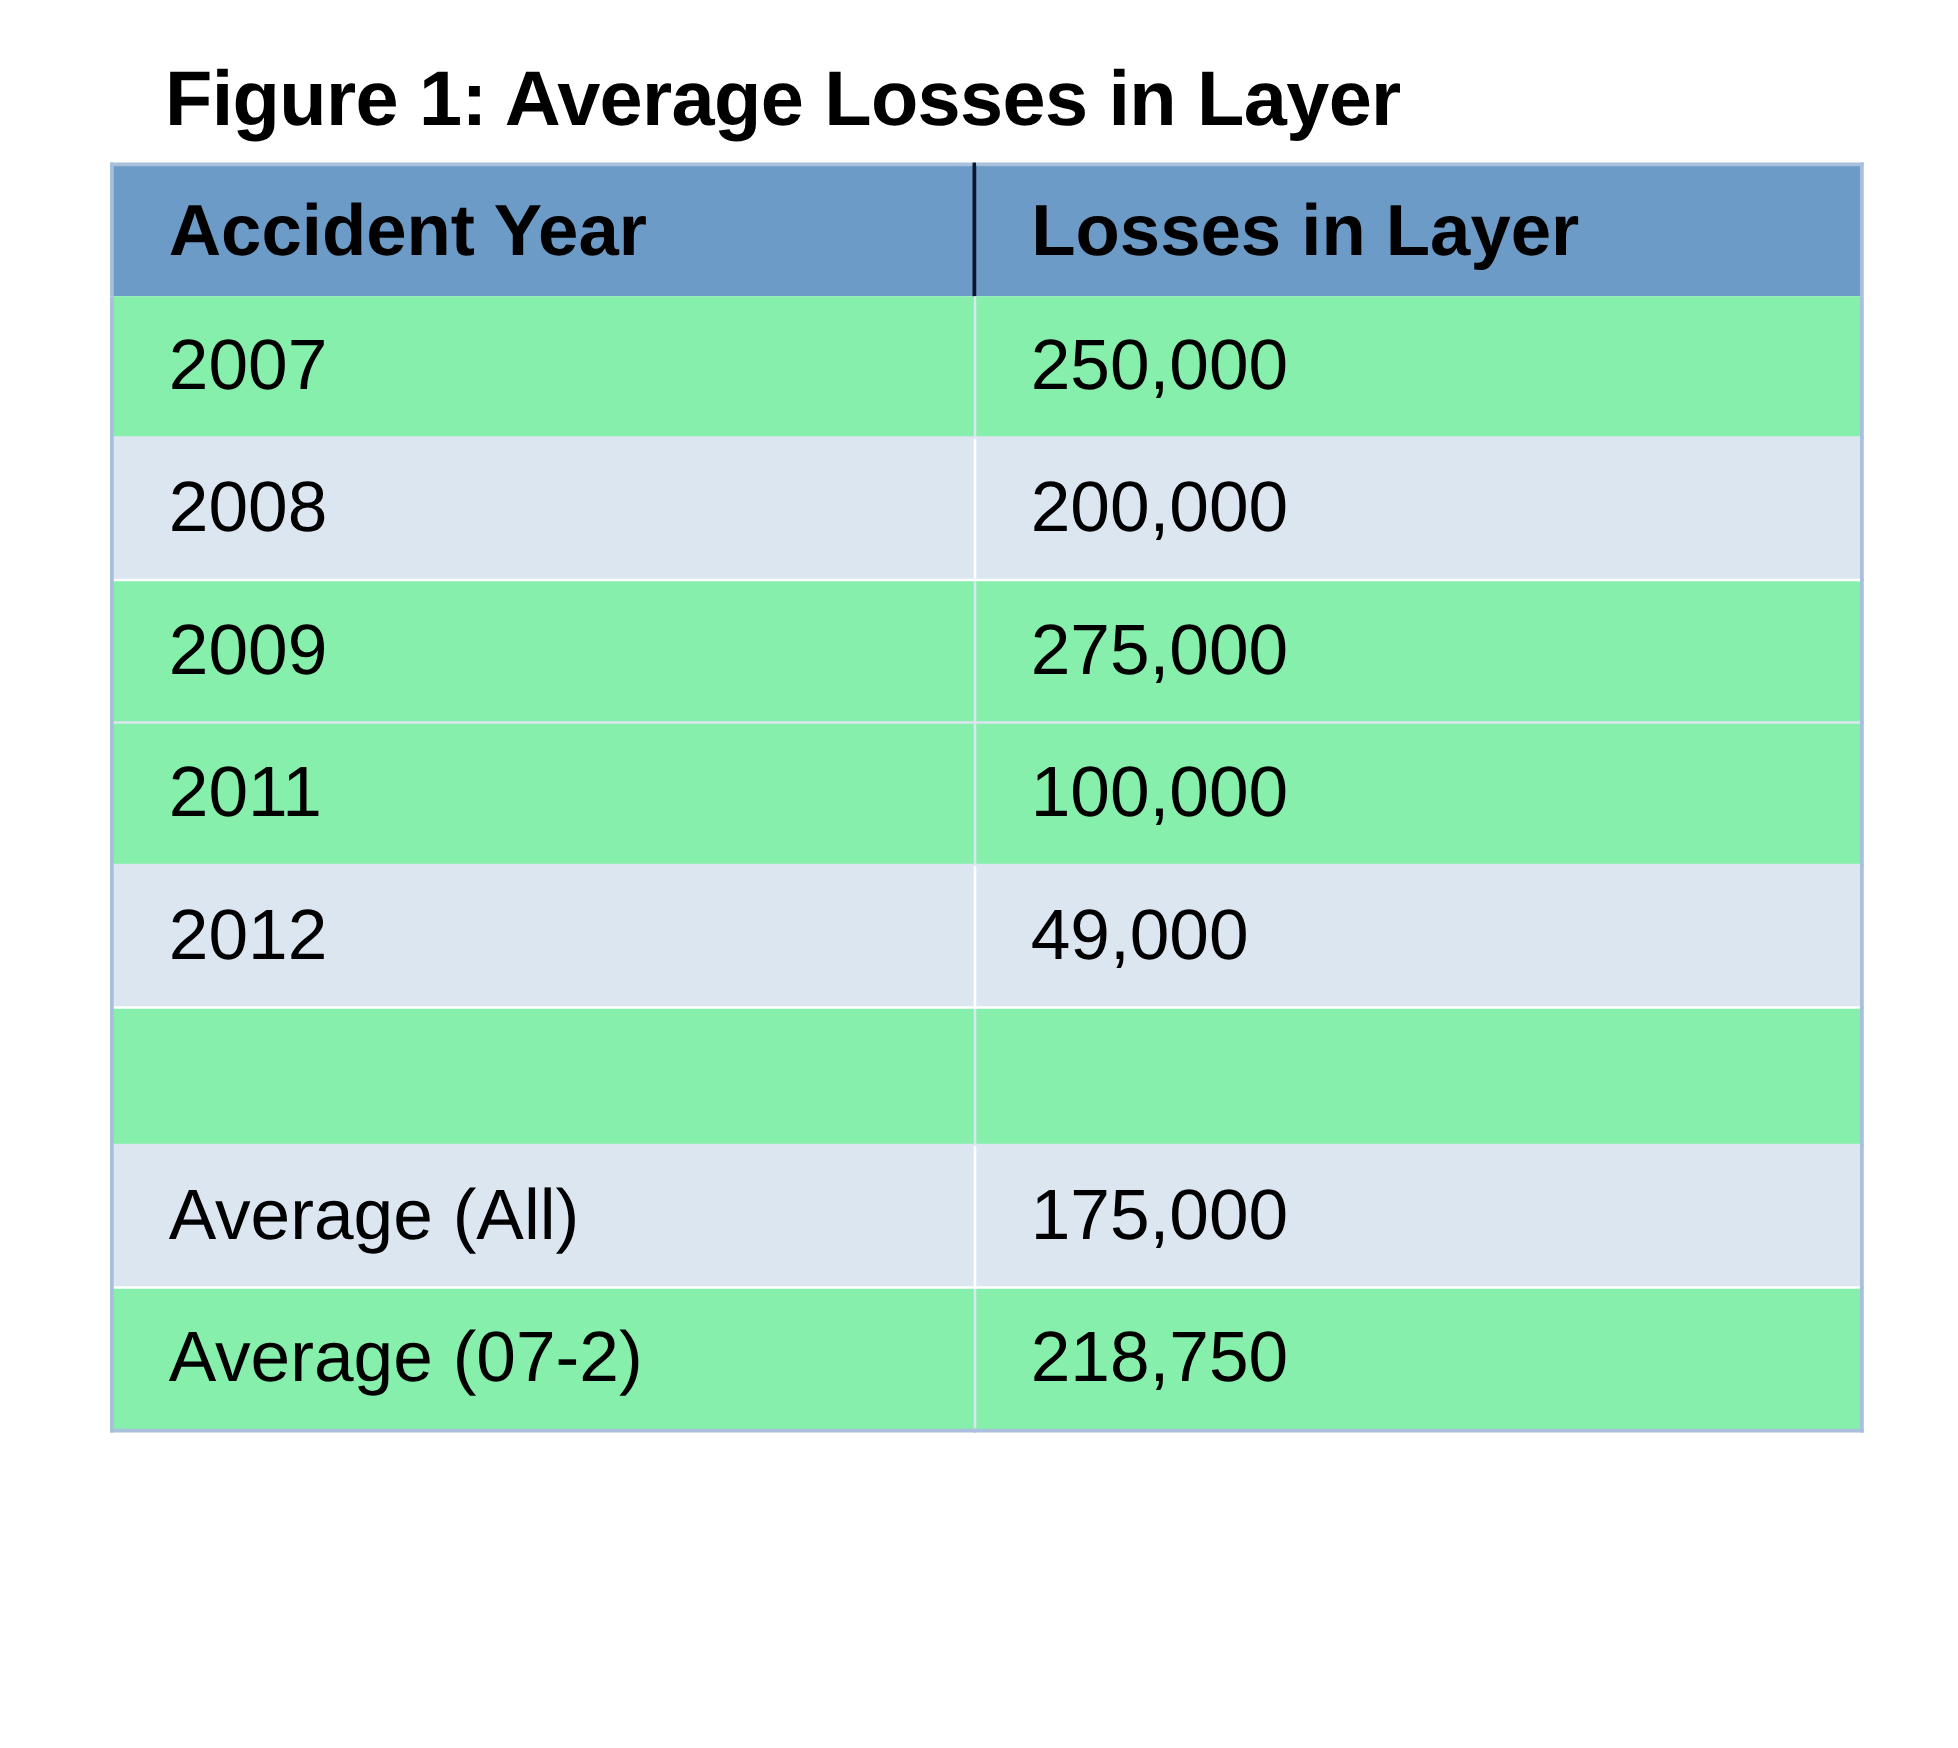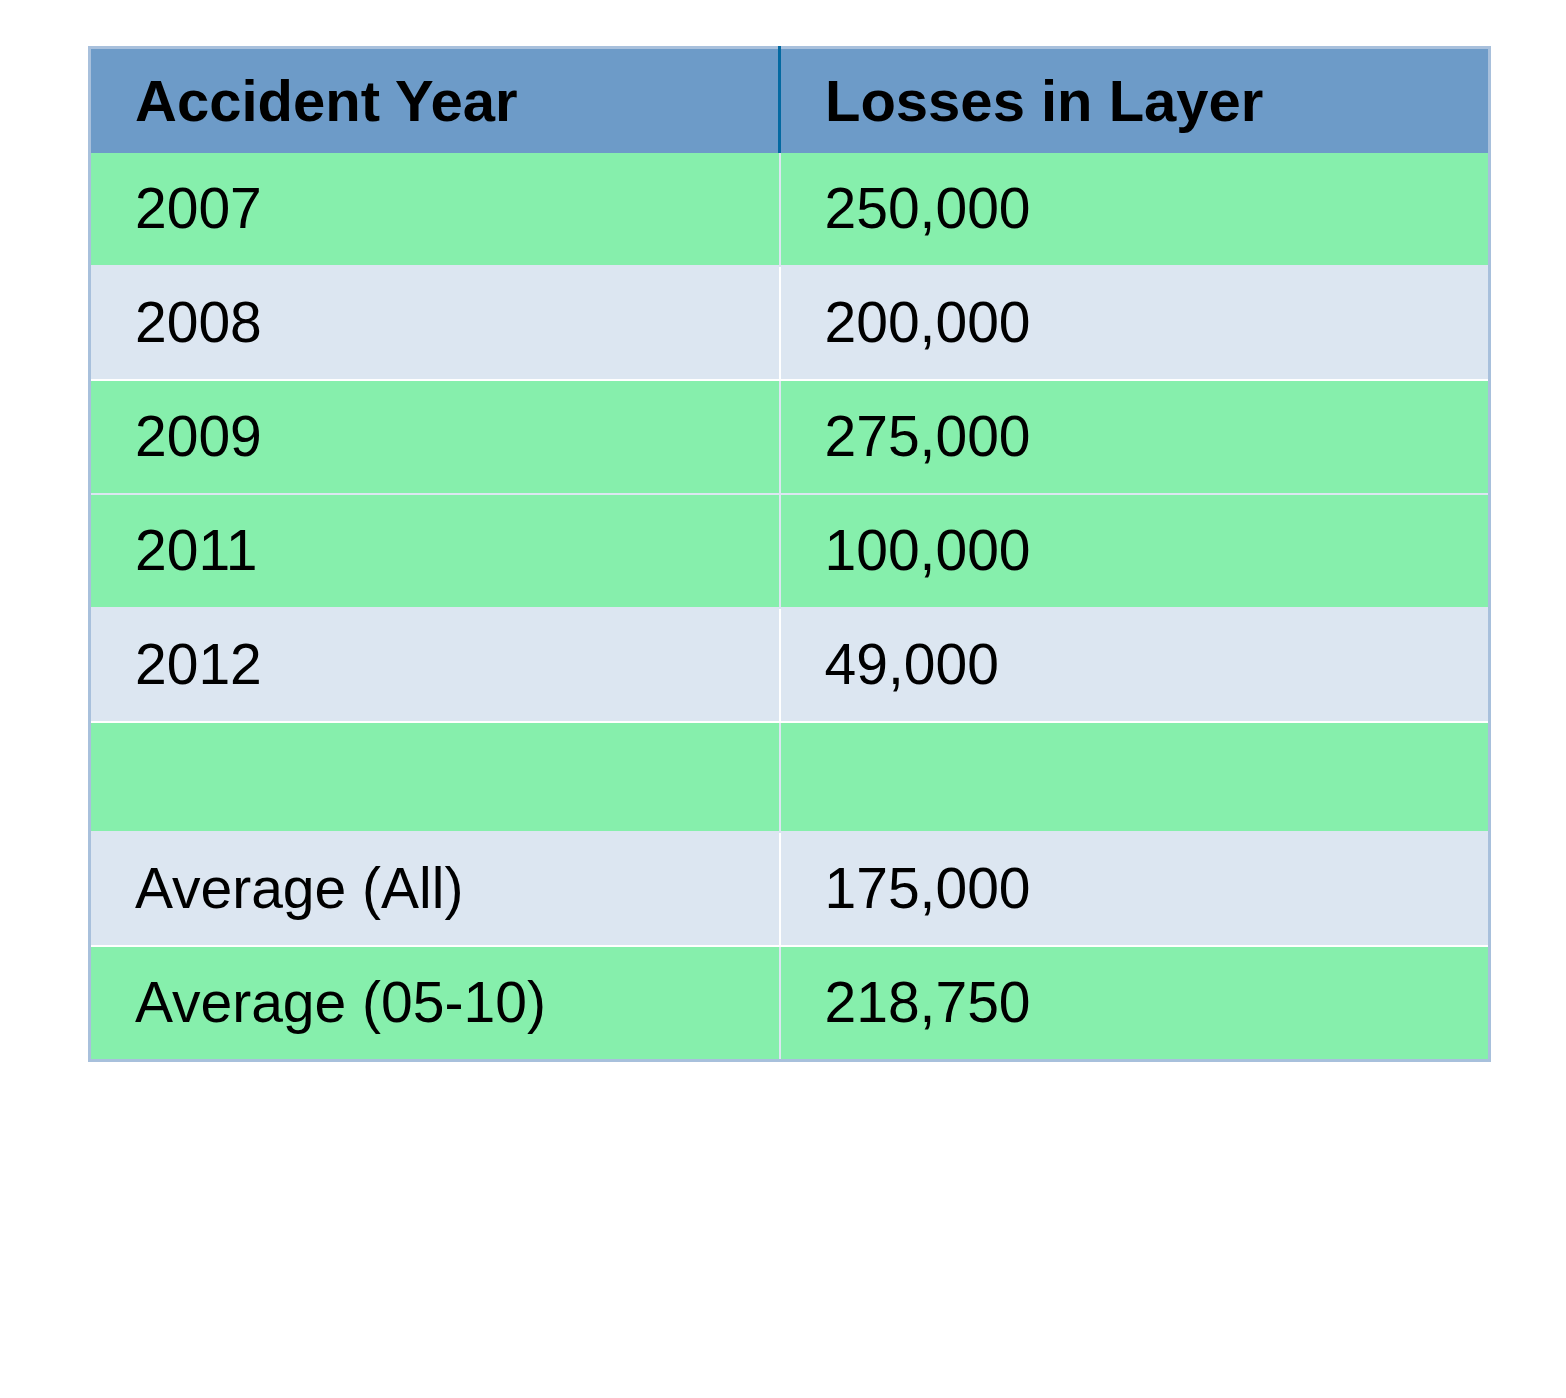--- a/index.html
+++ b/index.html
@@ -47,21 +47,21 @@
   }
   table.losses-table th:last-child,
   table.losses-table td:last-child {
     border-right: none;
   }
   table.losses-table thead th {
     background: #6d9bc8;
     font-weight: bold;
     height: 96px;
     font-size: 58px;
-    border-right: 3px solid #0369a1;
+    border-right: 3px solid #0f172a;
   }
   table.losses-table tbody tr.odd td {
     background: #dce6f1;
     border-right: 2px solid #ffffff;
   }
   table.losses-table tbody tr.even td {
     background: #86efac;
     border-right: 2px solid #dce6f1;
   }
   table.losses-table tbody td {
@@ -72,20 +72,21 @@
     border-bottom: 2px solid #dce6f1;
   }
   table.losses-table tbody tr.spacer td {
     height: 100px;
   }
 </style>
 </head>
 <body>
 
 <div class="figure-wrap">
+  <div class="figure-title">Figure 1: Average Losses in Layer</div>
 
   <table class="losses-table">
     <colgroup>
       <col class="c1">
       <col class="c2">
     </colgroup>
     <thead>
       <tr>
         <th>Accident Year</th>
         <th>Losses in Layer</th>
@@ -114,18 +115,18 @@
       </tr>
       <tr class="even spacer">
         <td></td>
         <td></td>
       </tr>
       <tr class="odd">
         <td>Average (All)</td>
         <td>175,000</td>
       </tr>
       <tr class="even">
-        <td>Average (05-10)</td>
+        <td>Average (07-2)</td>
         <td>218,750</td>
       </tr>
     </tbody>
   </table>
 </div>
 
 </body></html>

